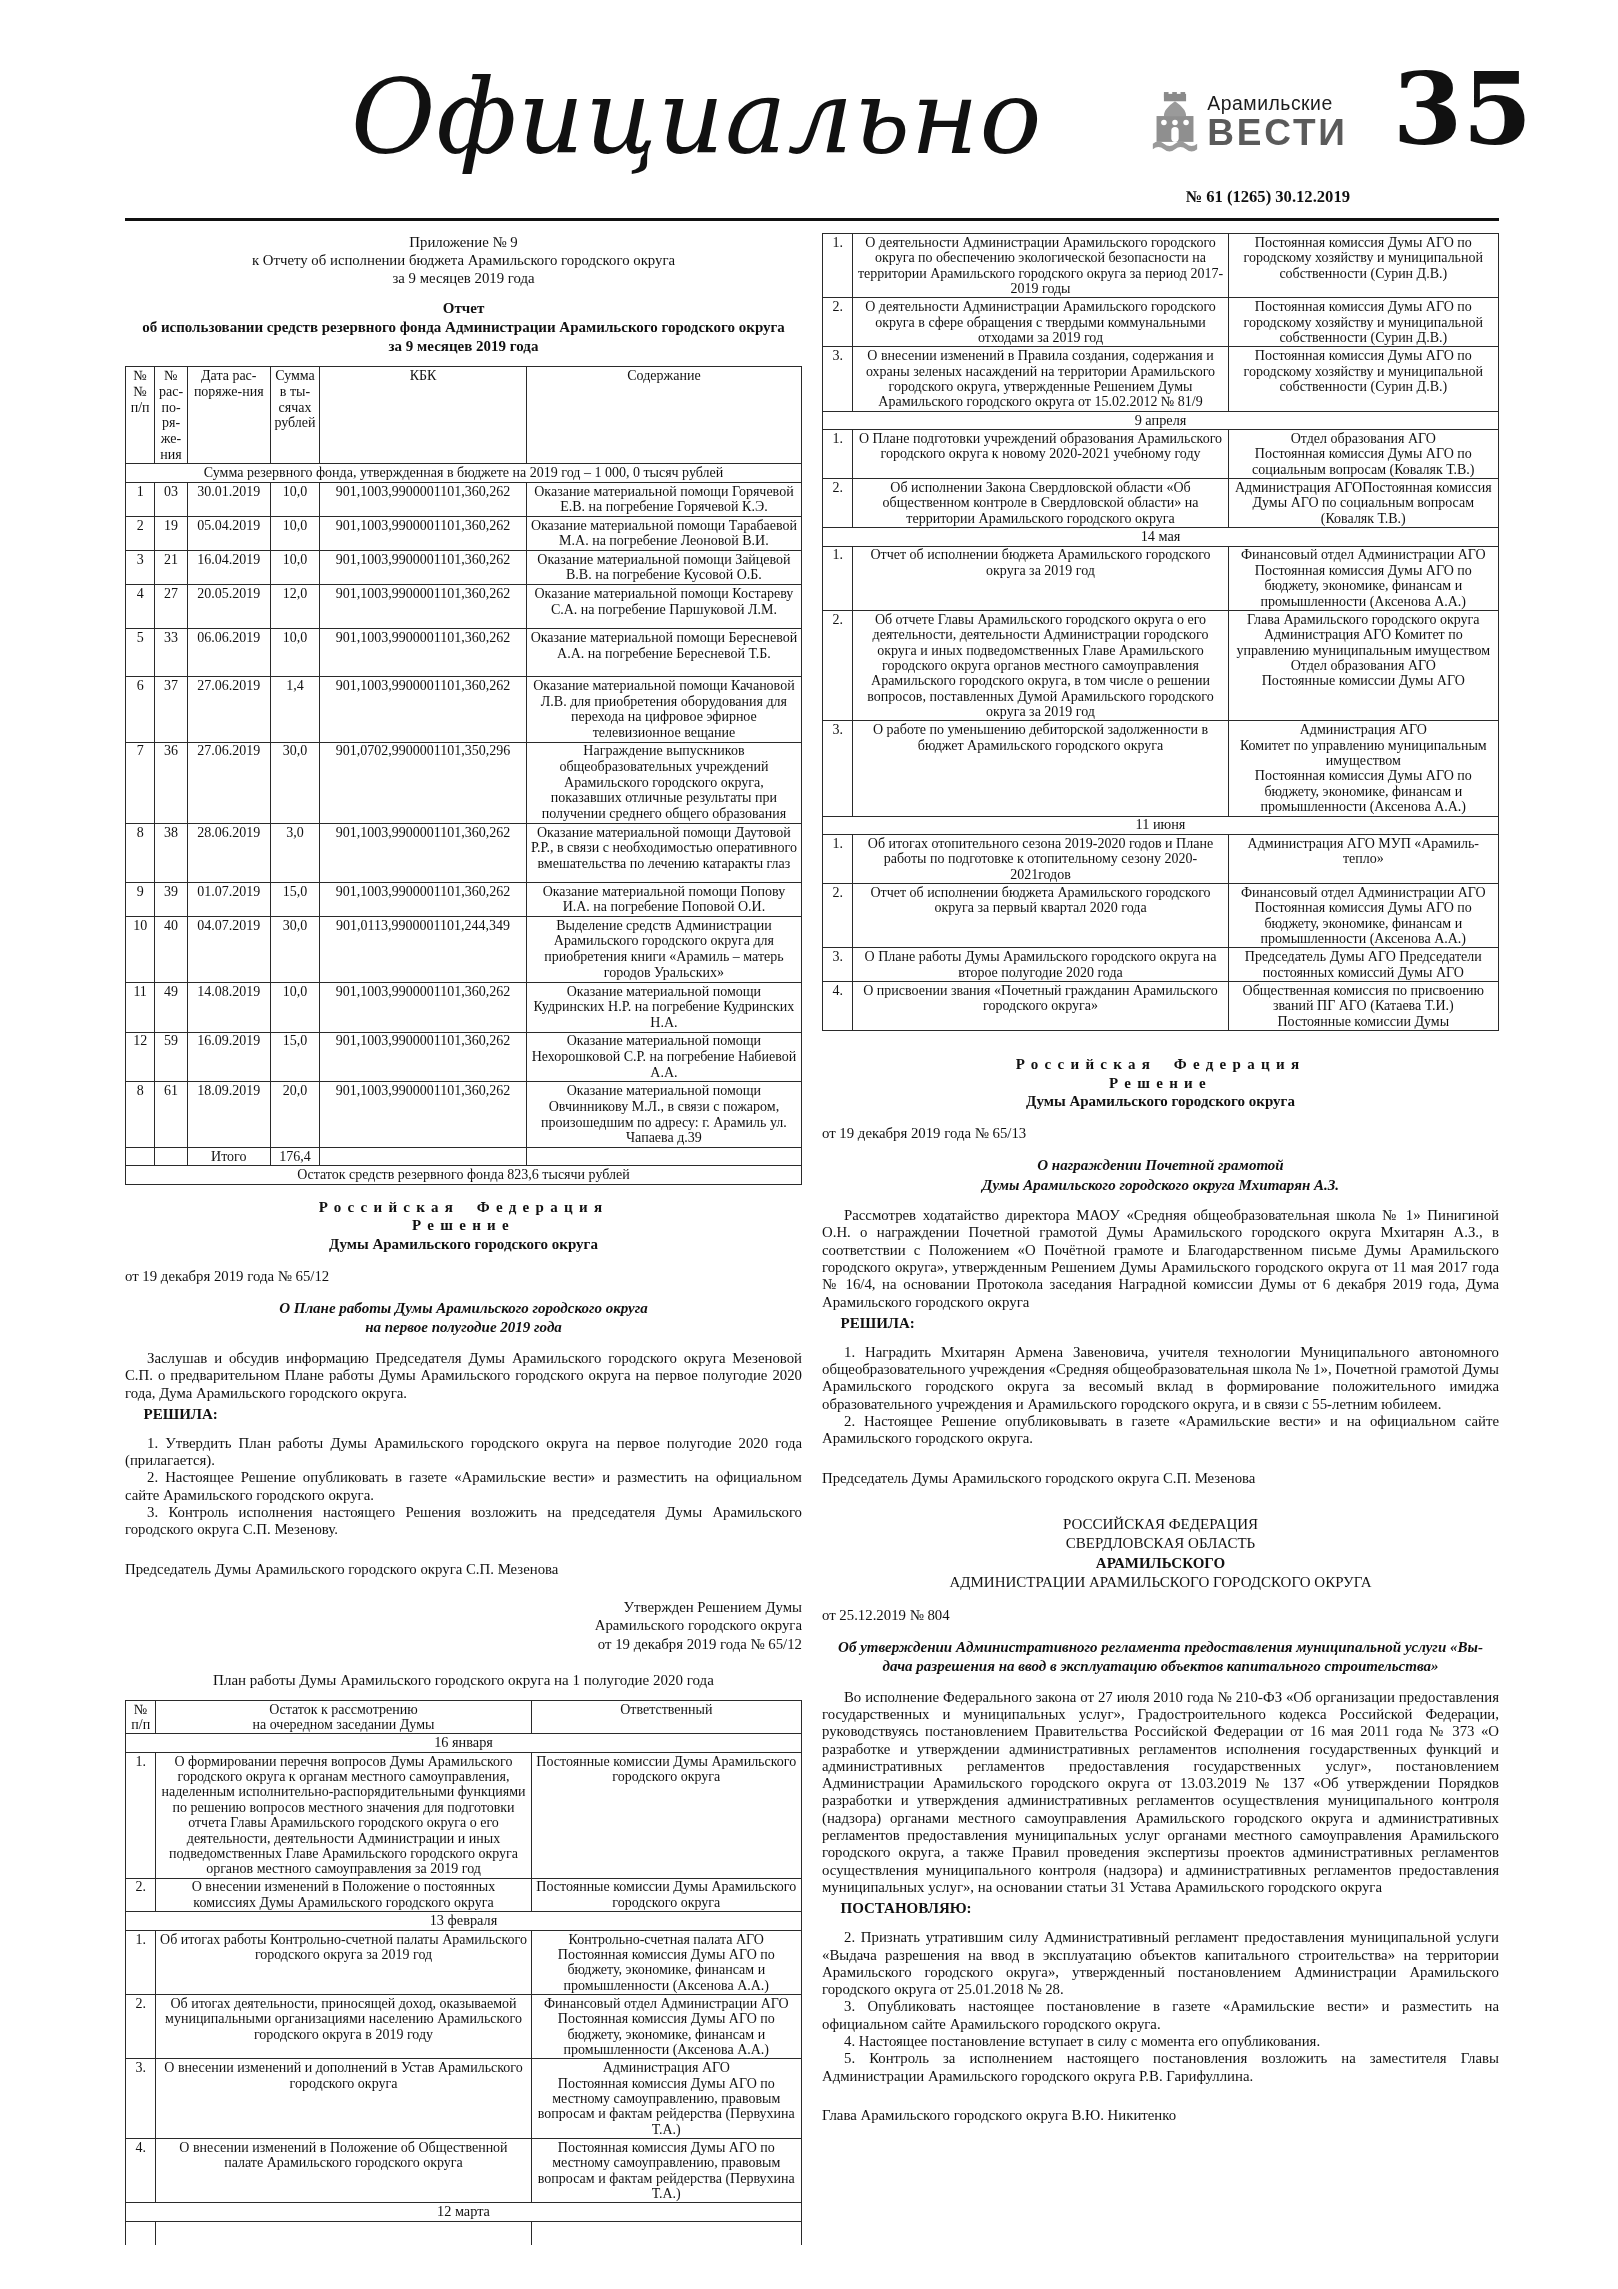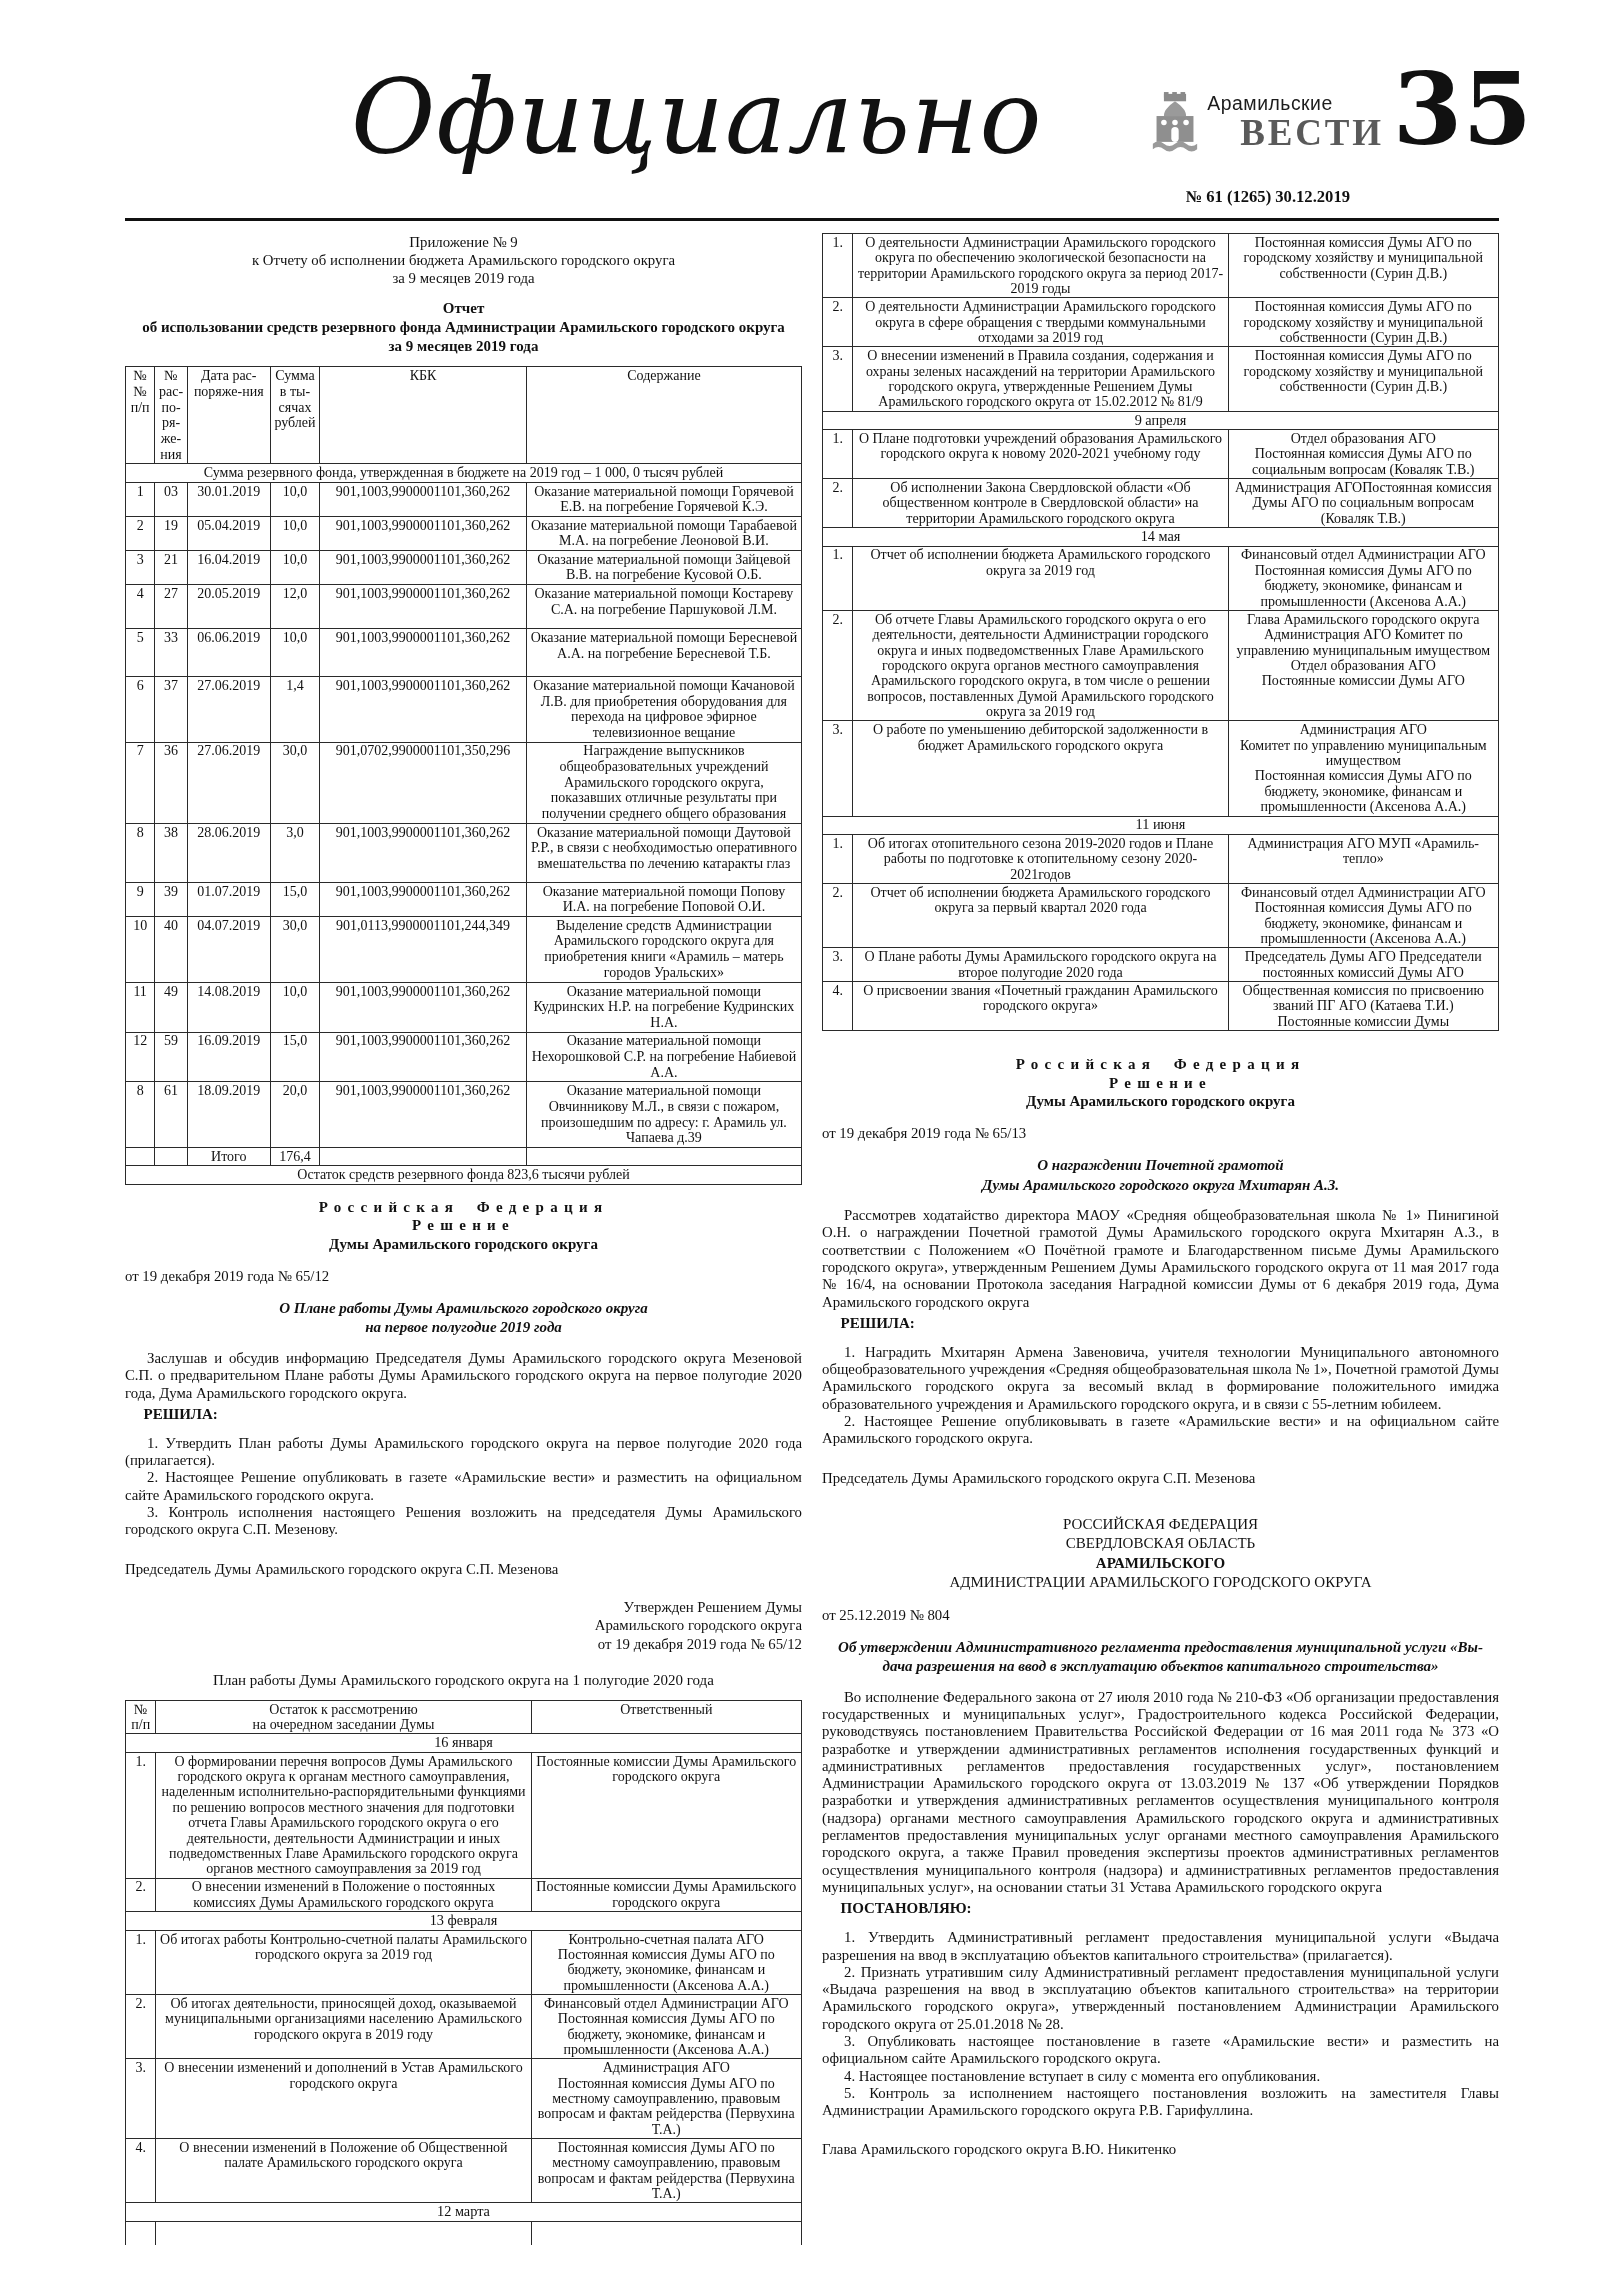--- a/index.html
+++ b/index.html
@@ -10,21 +10,21 @@
   
   .masthead-title {
     position:absolute; left:351px; top:57px;
     font-family:"DejaVu Serif", serif; font-style:italic; font-weight:500;
     font-size:103px; letter-spacing:0.9px; white-space:nowrap;
   }
   .logo { position:absolute; left:1151px; top:92px; display:flex; gap:8.3px; align-items:flex-start; }
   .logo svg { display:block; }
   .brand { display:flex; flex-direction:column; }
   .brand-top { font-family:"Liberation Sans", sans-serif; font-size:19.4px; color:#1c1c1c; letter-spacing:0.5px; }
-  .brand-bottom { font-family:Liberation Serif, serif; font-weight:bold; font-size:37px; line-height:0.95; color:#5a5a5a; letter-spacing:2.8px;margin-left:33px; }
+  .brand-bottom { font-family:Liberation Sans, sans-serif; font-weight:bold; font-size:37px; line-height:0.95; color:#5a5a5a; letter-spacing:2.8px; }
   .page-number { position:absolute; right:87px; top:59px; font-family:"DejaVu Serif", serif; font-weight:bold; font-size:100px; line-height:1; }
   .issue-line { position:absolute; right:269px; top:187px; font-weight:bold; font-size:16.6px; }
   .masthead-rule { position:absolute; left:125px; right:120px; top:218px; height:2.8px; background:#111; }
 
   
   .columns { position:absolute; left:125px; top:233px; width:1375px; display:flex; gap:20px; }
   .col { width:677px; }
 
   .center-ref { text-align:center; font-size:14.8px; line-height:1.22; }
   .doc-title { text-align:center; font-weight:bold; font-size:15px; line-height:1.25; margin-top:12px; }
@@ -470,21 +470,20 @@
         <div class="date-line">от 25.12.2019 № 804</div>
         <div class="subject">
 
         <div>Об утверждении Административного регламента предоставления муниципальной услуги «Вы-</div>
             <div>дача разрешения на ввод в эксплуатацию объектов капитального строительства»</div>
           </div>
         <p class="para">Во исполнение Федерального закона от 27 июля 2010 года № 210-ФЗ «Об организации предоставления государственных и муниципальных услуг», Градостроительного кодекса Российской Федерации, руководствуясь постановлением Правительства Российской Федерации от 16 мая 2011 года № 373 «О разработке и утверждении административных регламентов исполнения государственных функций и административных регламентов предоставления государственных услуг», постановлением Администрации Арамильского городского округа от 13.03.2019 № 137 «Об утверждении Порядков разработки и утверждения административных регламентов осуществления муниципального контроля (надзора) органами местного самоуправления Арамильского городского округа и административных регламентов предоставления муниципальных услуг органами местного самоуправления Арамильского городского округа, а также Правил проведения экспертизы проектов административных регламентов осуществления муниципального контроля (надзора) и административных регламентов предоставления муниципальных услуг», на основании статьи 31 Устава Арамильского городского округа</p>
         <div class="decided-label">ПОСТАНОВЛЯЮ:</div>
         <div class="items">
 
-        <p>1. Утвердить Административный регламент предоставления муниципальной услуги «Выдача разрешения на ввод в эксплуатацию объектов капитального строительства» (прилагается).</p>
             <p>2. Признать утратившим силу Административный регламент предоставления муниципальной услуги «Выдача разрешения на ввод в эксплуатацию объектов капитального строительства» на территории Арамильского городского округа», утвержденный постановлением Администрации Арамильского городского округа от 25.01.2018 № 28.</p>
             <p>3. Опубликовать настоящее постановление в газете «Арамильские вести» и разместить на официальном сайте Арамильского городского округа.</p>
             <p>4. Настоящее постановление вступает в силу с момента его опубликования.</p>
             <p>5. Контроль за исполнением настоящего постановления возложить на заместителя Главы Администрации Арамильского городского округа Р.В. Гарифуллина.</p>
           </div>
         <div class="signature">Глава Арамильского городского округа В.Ю. Никитенко</div>
       </div>
     </div>
   </div>
 </div>

